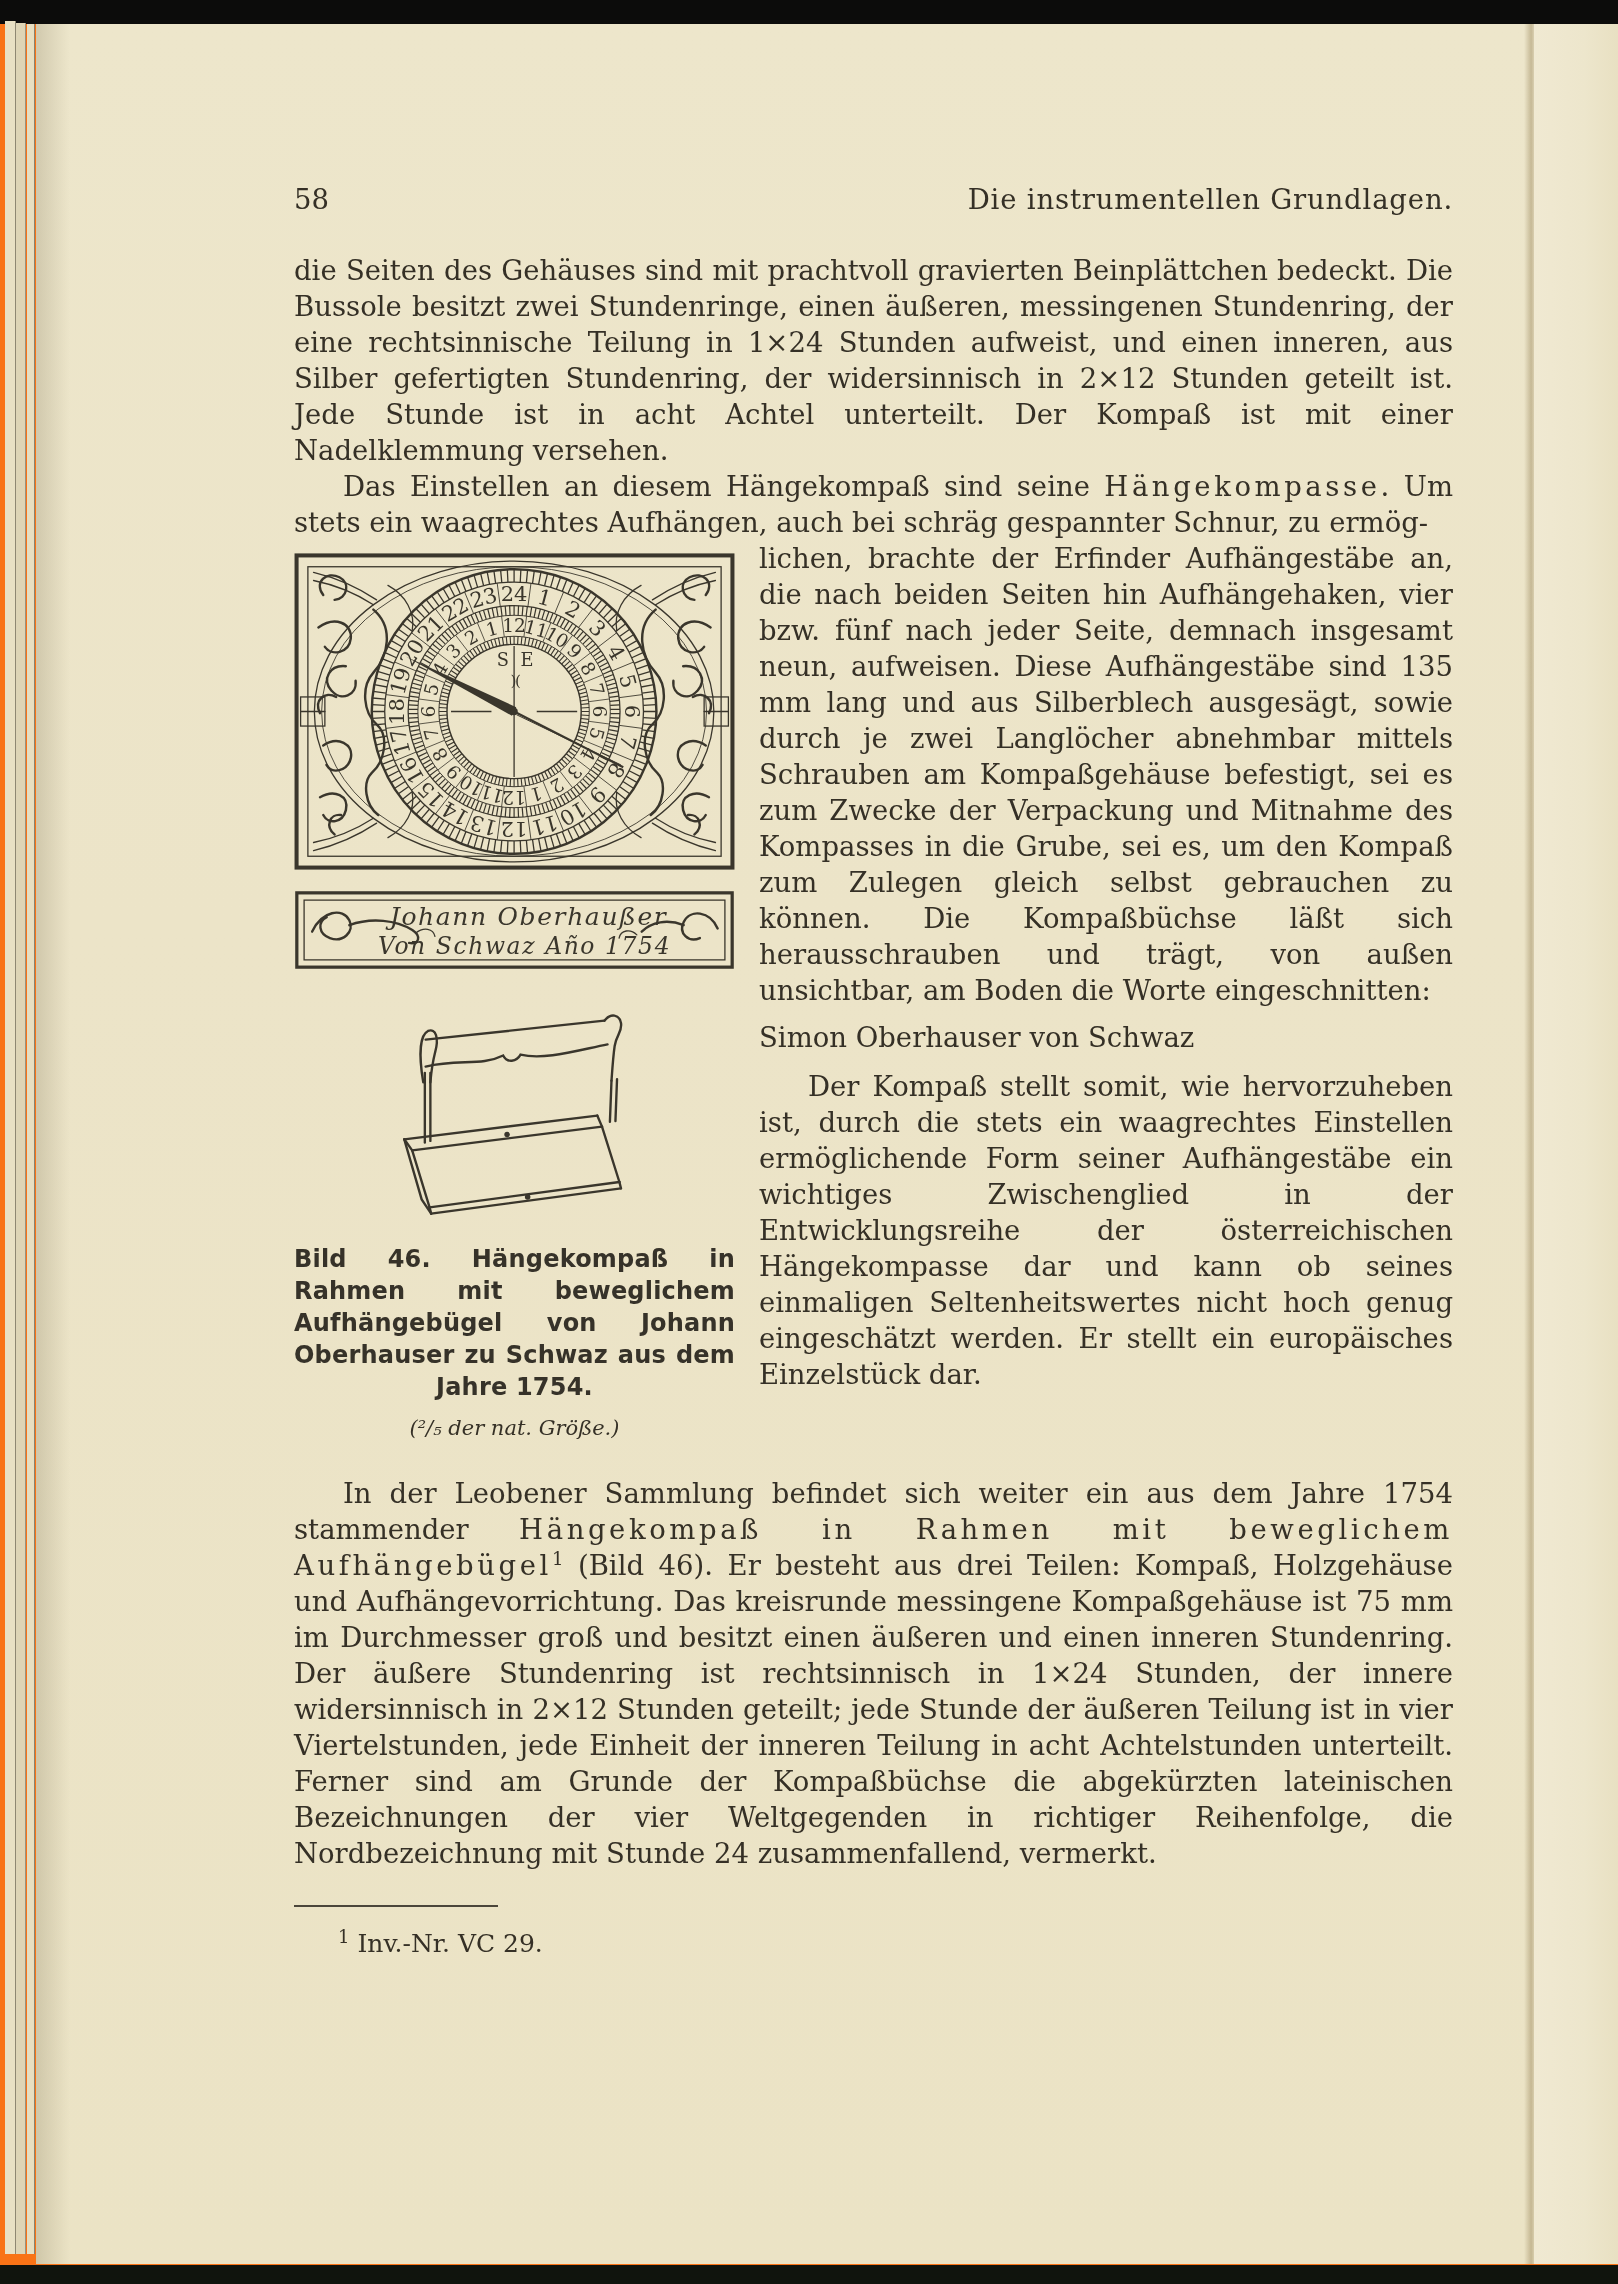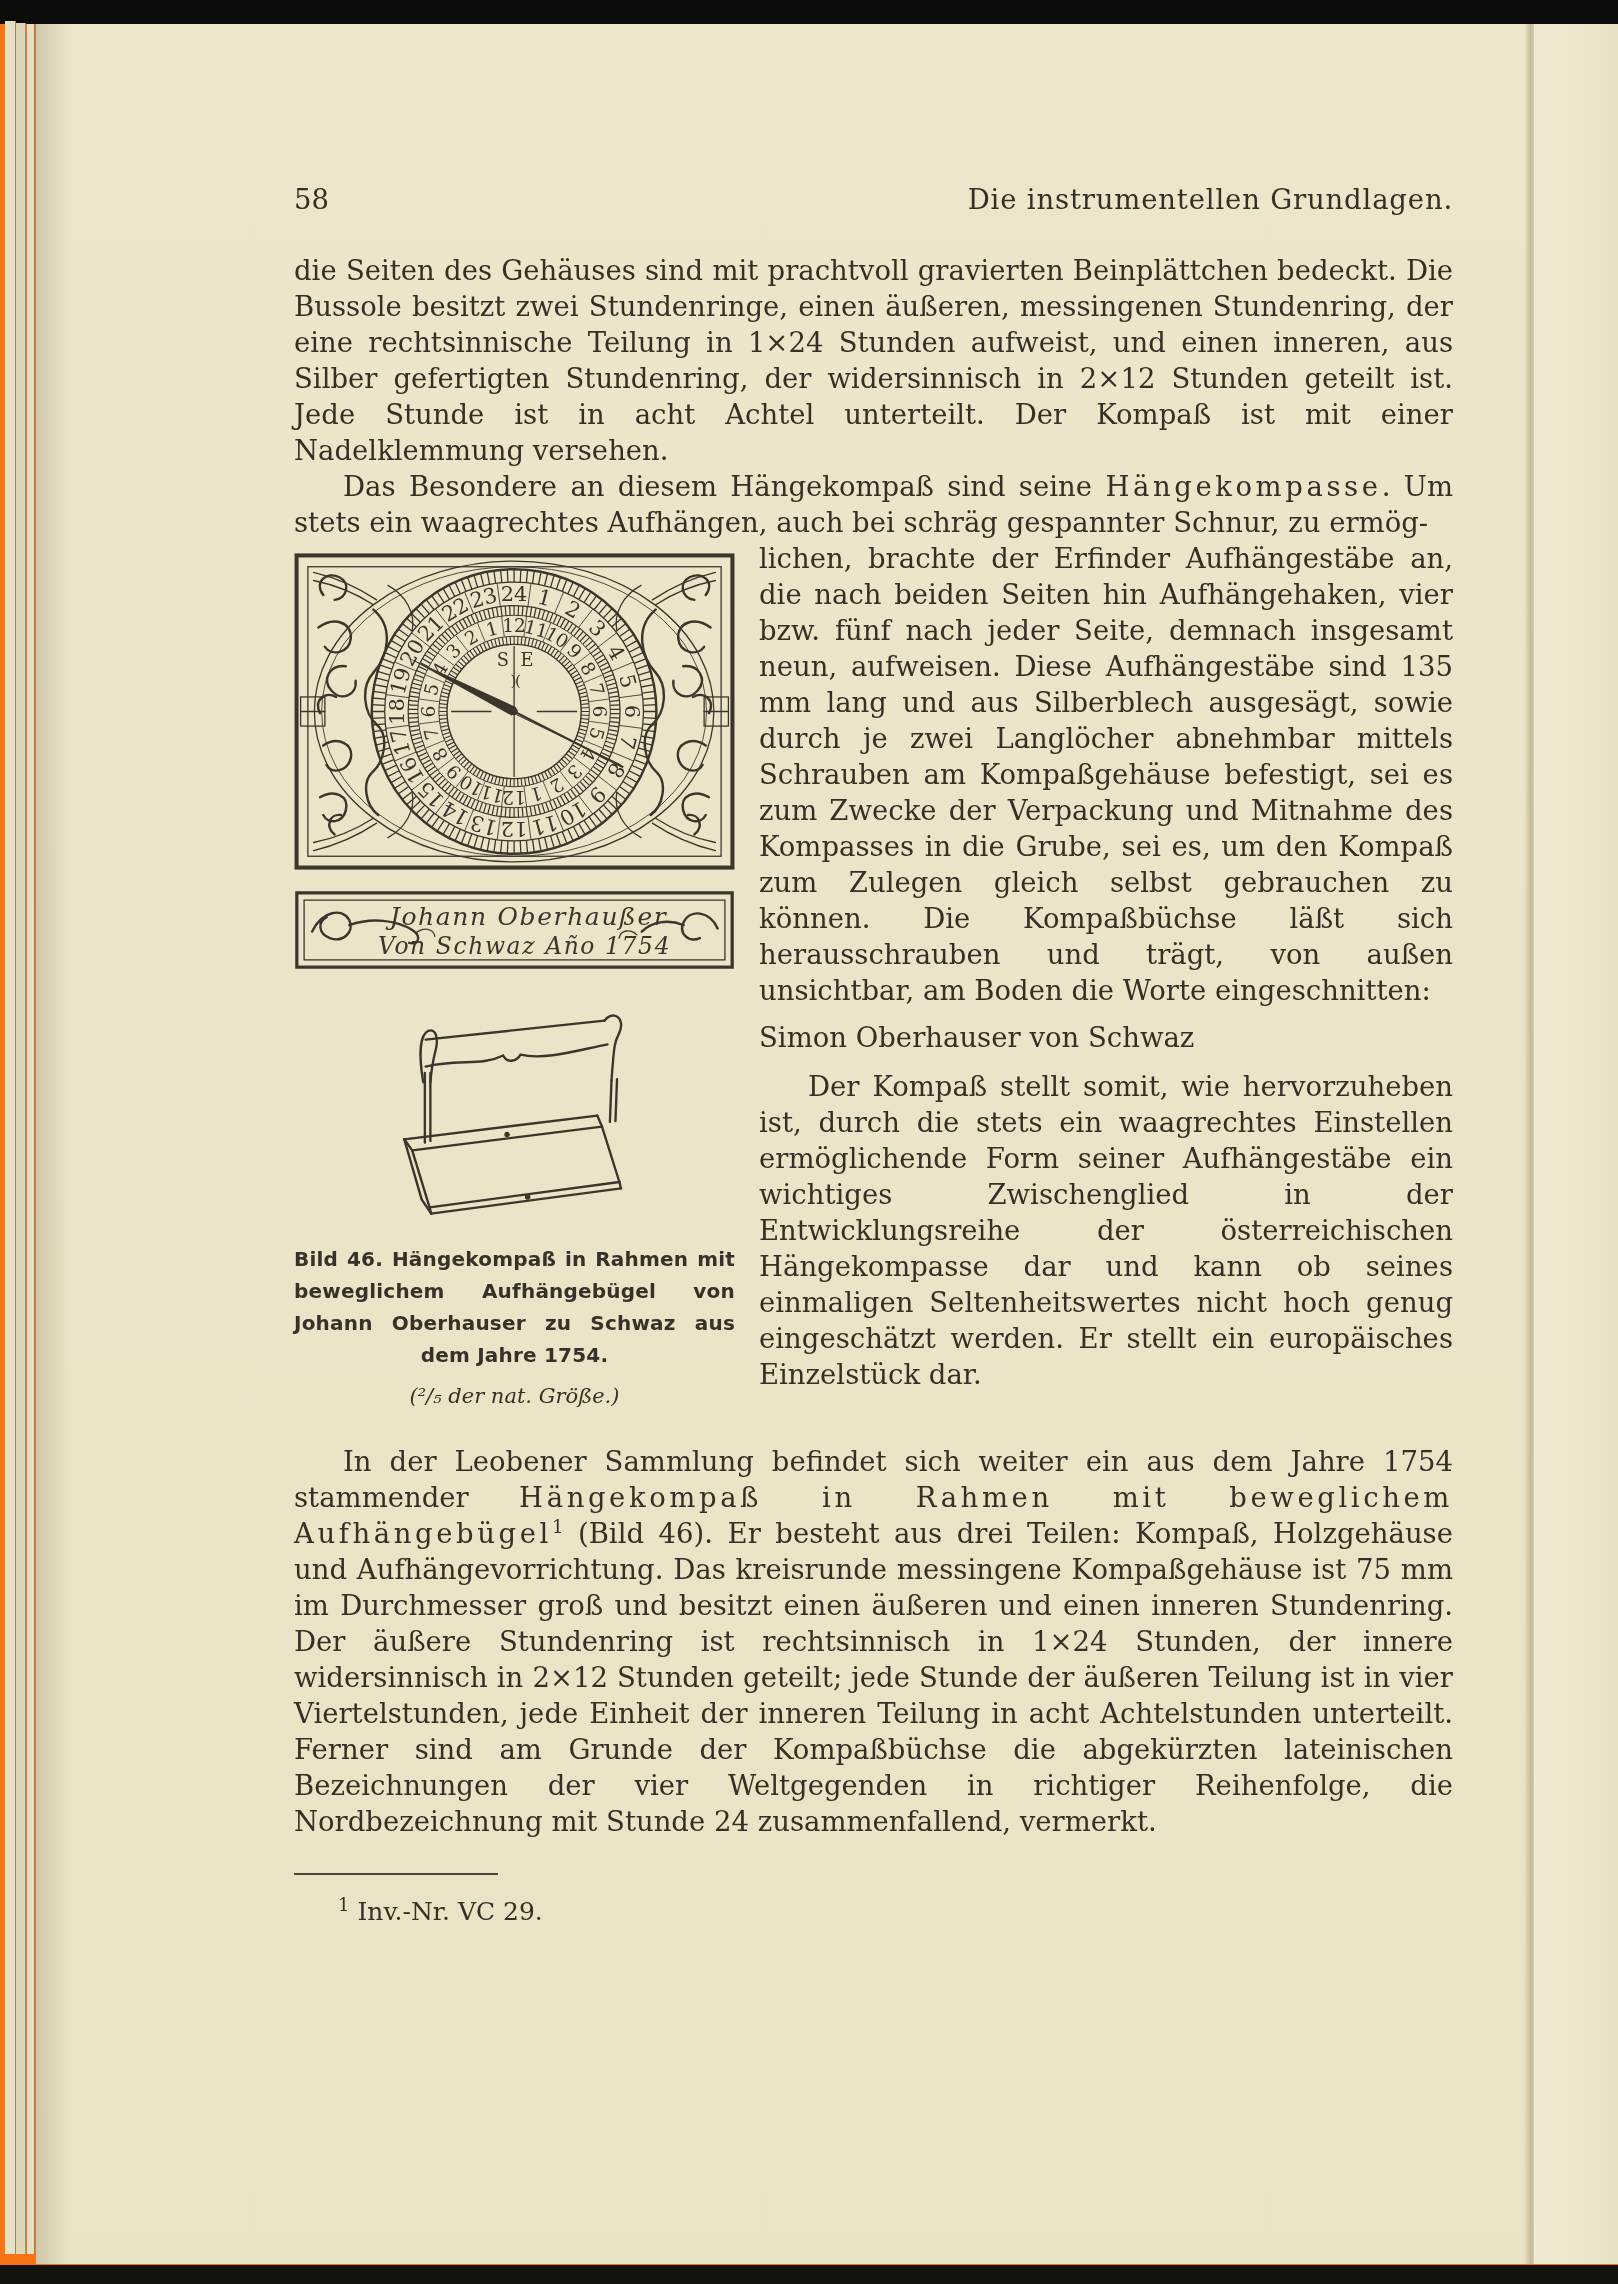--- a/index.html
+++ b/index.html
@@ -26,21 +26,21 @@
   .running-title{display:block;text-align:right;letter-spacing:.03em;}
   .text-col{position:absolute;left:294px;top:252px;width:1159px;font-size:27.5px;line-height:36px;text-align:justify;}
   .body-p{margin:0;}
   .indent{text-indent:49px;}
   .sperr{letter-spacing:.13em;word-spacing:.22em;}
   sup{font-size:18px;line-height:0;vertical-align:super;}
   .float-fig{float:left;width:441px;margin:13px 24px 6.5px 0;}
   .float-fig svg{display:block;}
   .sig-svg{margin-top:18px;}
   .frame-svg{margin:31px auto 0 auto;}
-  .fig-caption{margin-top:18px;font-family:"DejaVu Sans",sans-serif;font-weight:700;font-size:20px;line-height:32px;
+  .fig-caption{margin-top:18px;font-family:"DejaVu Sans",sans-serif;font-weight:700;font-size:24px;line-height:32px;
                text-align:justify;text-align-last:center;color:#363229;letter-spacing:0.2px;text-indent:0;}
   .fig-scale{margin-top:7.3px;font-family:"DejaVu Serif",serif;font-style:italic;font-size:21px;text-align:center;text-indent:0;}
   .inscription{margin:11.3px 0 13px 0;text-align:left;text-indent:0;}
   .clearp{clear:both;padding-top:22.7px;}
   .footnote-rule{clear:both;margin-top:34px;width:204px;height:1.6px;background:#4b463a;}
   .footnote{margin:21px 0 0 0;font-size:25px;line-height:32px;text-indent:44px;text-align:left;}
   svg .stroke{stroke:#3a362c;fill:none;stroke-width:3;stroke-linecap:round;}
   svg .thin{stroke:#3a362c;fill:none;stroke-width:1.6;stroke-linecap:round;}
   svg text{fill:#3a362c;}
 </style>
@@ -61,21 +61,21 @@
 
   <div class="header-row">
     <span class="pageno">58</span>
     <span class="running-title">Die instrumentellen Grundlagen.</span>
   </div>
 
   <div class="text-col">
 
     <p class="body-p">die Seiten des Gehäuses sind mit prachtvoll gravierten Beinplättchen bedeckt. Die Bussole besitzt zwei Stundenringe, einen äußeren, messingenen Stundenring, der eine rechtsinnische Teilung in 1×24 Stunden aufweist, und einen inneren, aus Silber gefertigten Stundenring, der widersinnisch in 2×12 Stunden geteilt ist. Jede Stunde ist in acht Achtel unterteilt. Der Kompaß ist mit einer Nadelklemmung versehen.</p>
 
-    <p class="body-p indent"><span>Das Besondere an diesem Hängekompaß sind seine </span><span class="sperr">Hängekompasse</span><span>. Um stets ein waagrechtes Aufhängen, auch bei schräg gespannter Schnur, zu ermög-</span></p>
+    <p class="body-p indent"><span>Das Einstellen an diesem Hängekompaß sind seine </span><span class="sperr">Hängekompasse</span><span>. Um stets ein waagrechtes Aufhängen, auch bei schräg gespannter Schnur, zu ermög-</span></p>
 
     <div class="float-fig">
 
       <svg class="compass-svg" width="441" height="317" viewBox="0 0 545 392" style="font-size:34px">
         <rect x="3" y="3" width="539" height="386" class="stroke" style="stroke-width:5"></rect>
         <rect x="17" y="17" width="511" height="358" class="thin"></rect>
         <ellipse cx="272" cy="196" rx="247" ry="186" class="thin"></ellipse>
         <ellipse cx="272" cy="196" rx="238" ry="179" class="thin" style="stroke-width:1.1"></ellipse>
         <g id="cornTL">
           <path d="M24,24 Q66,34 102,58" class="thin"></path>

